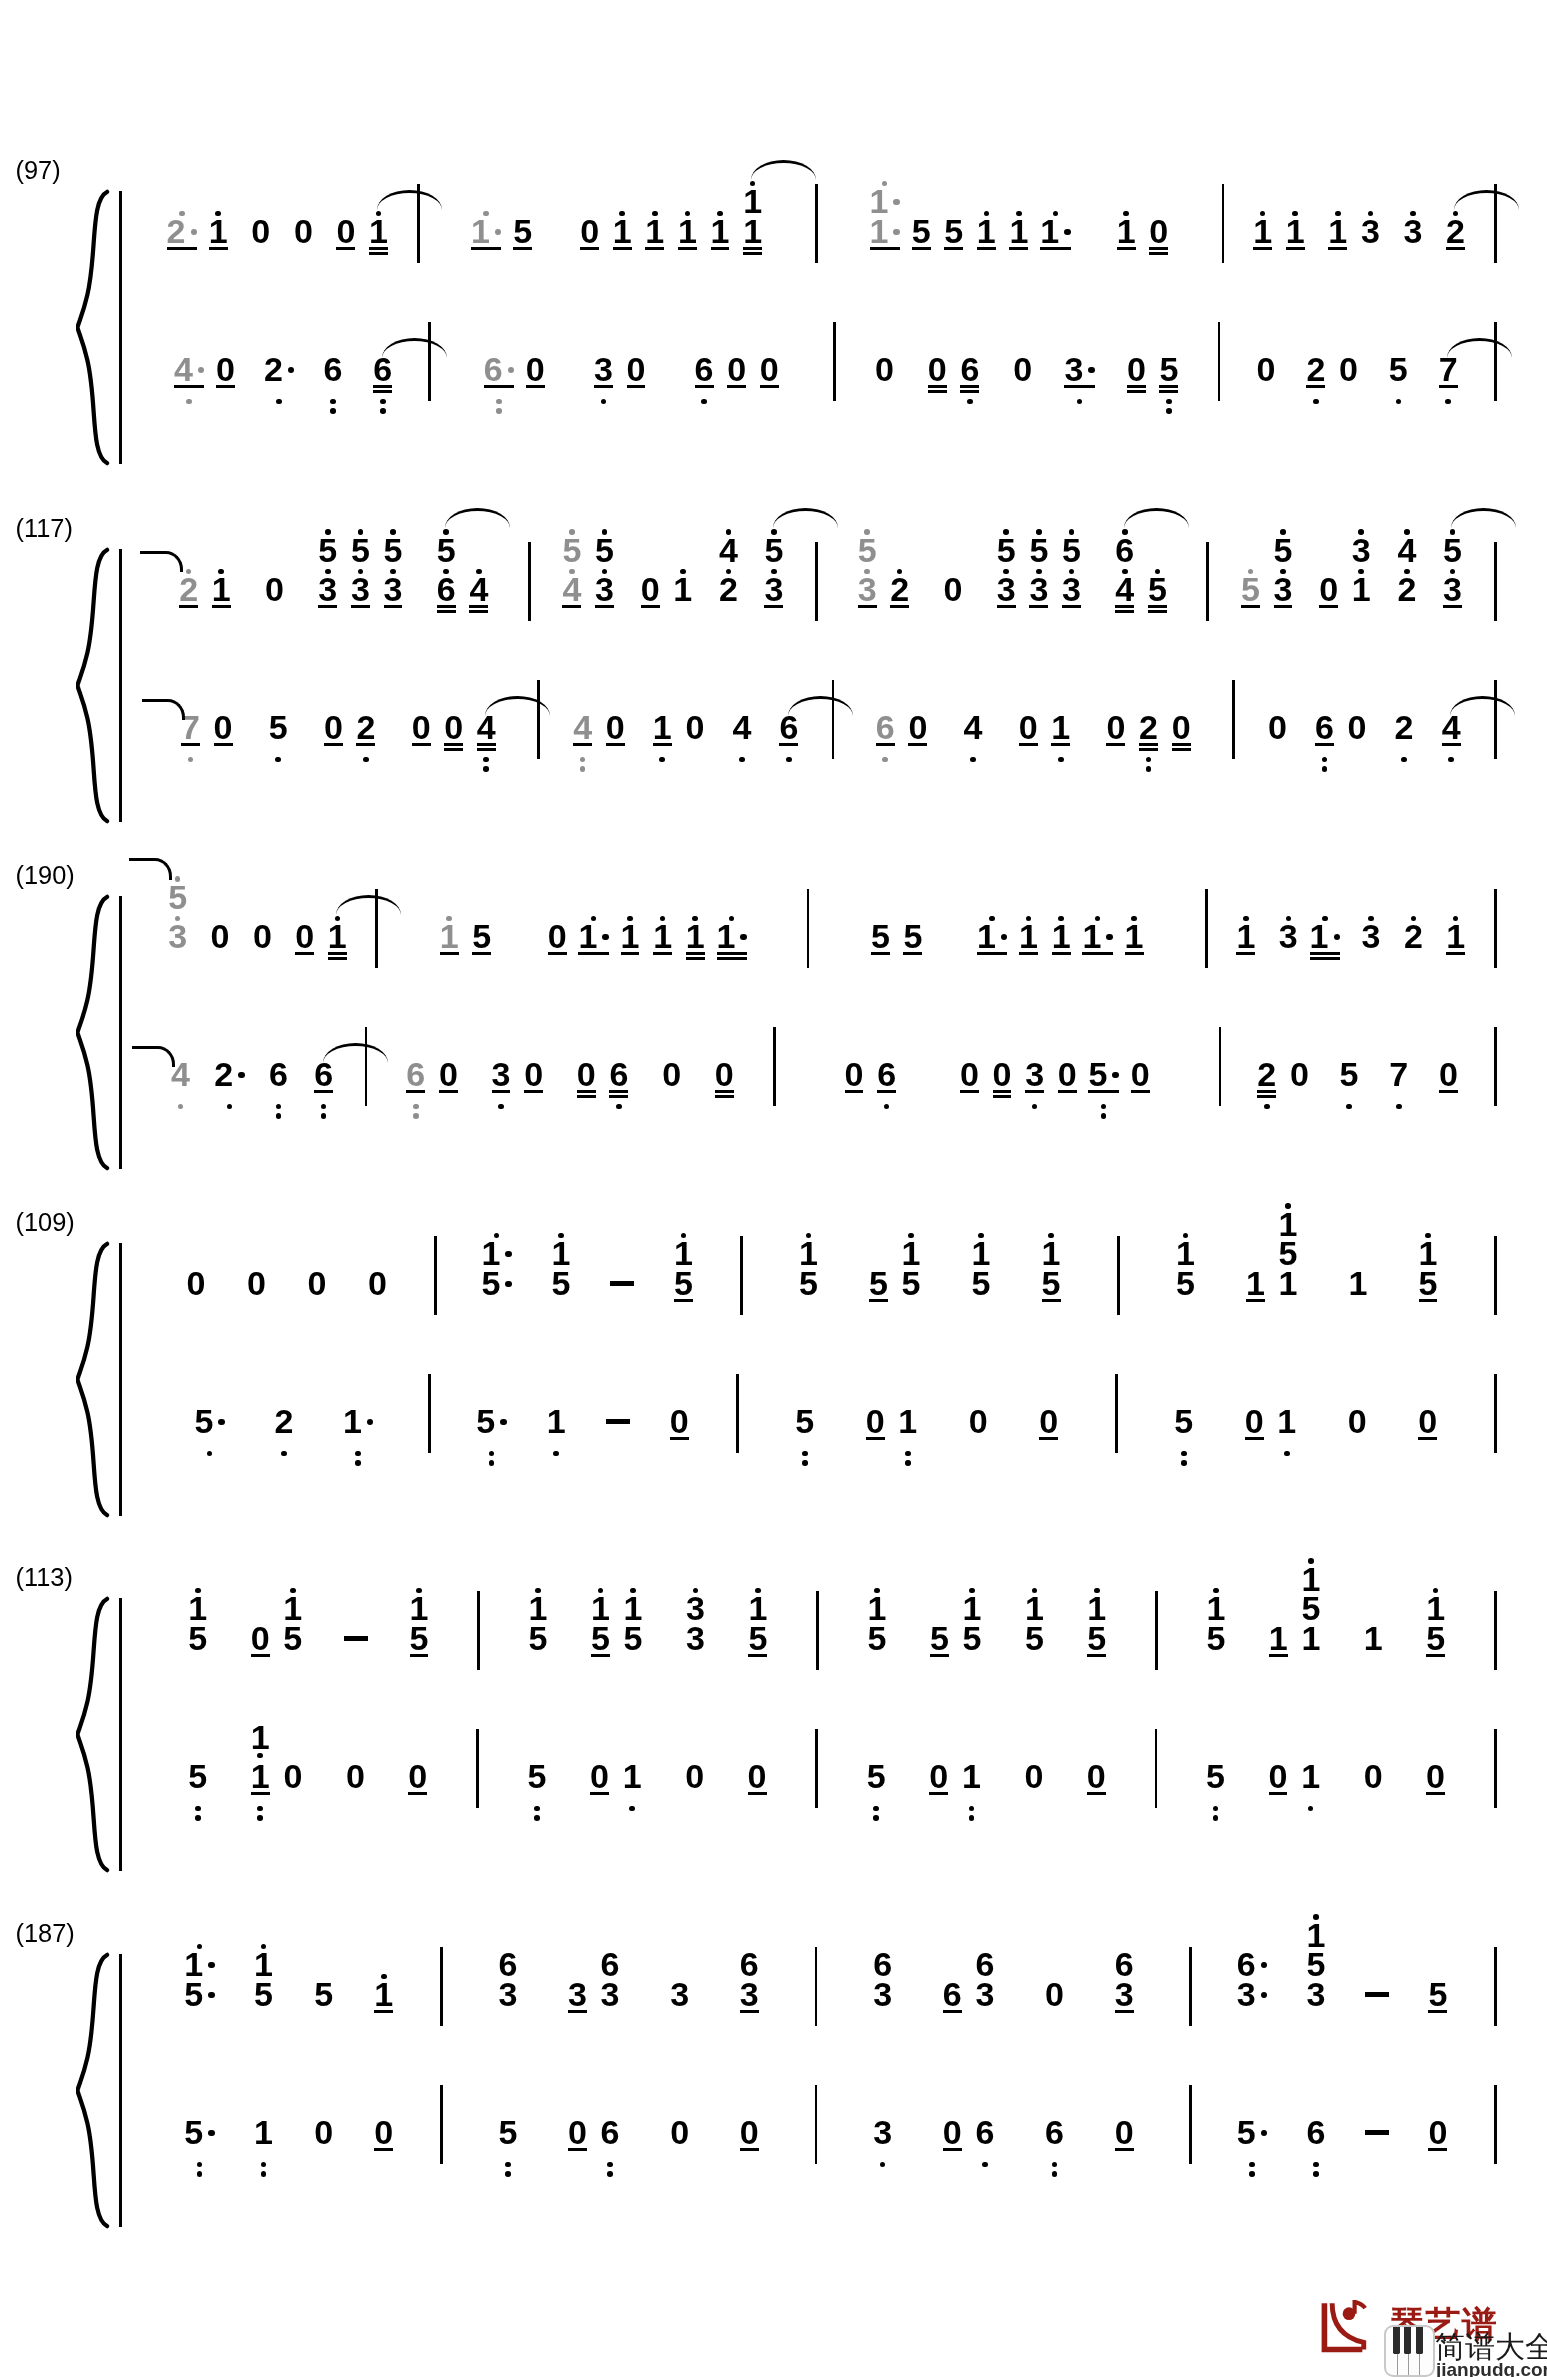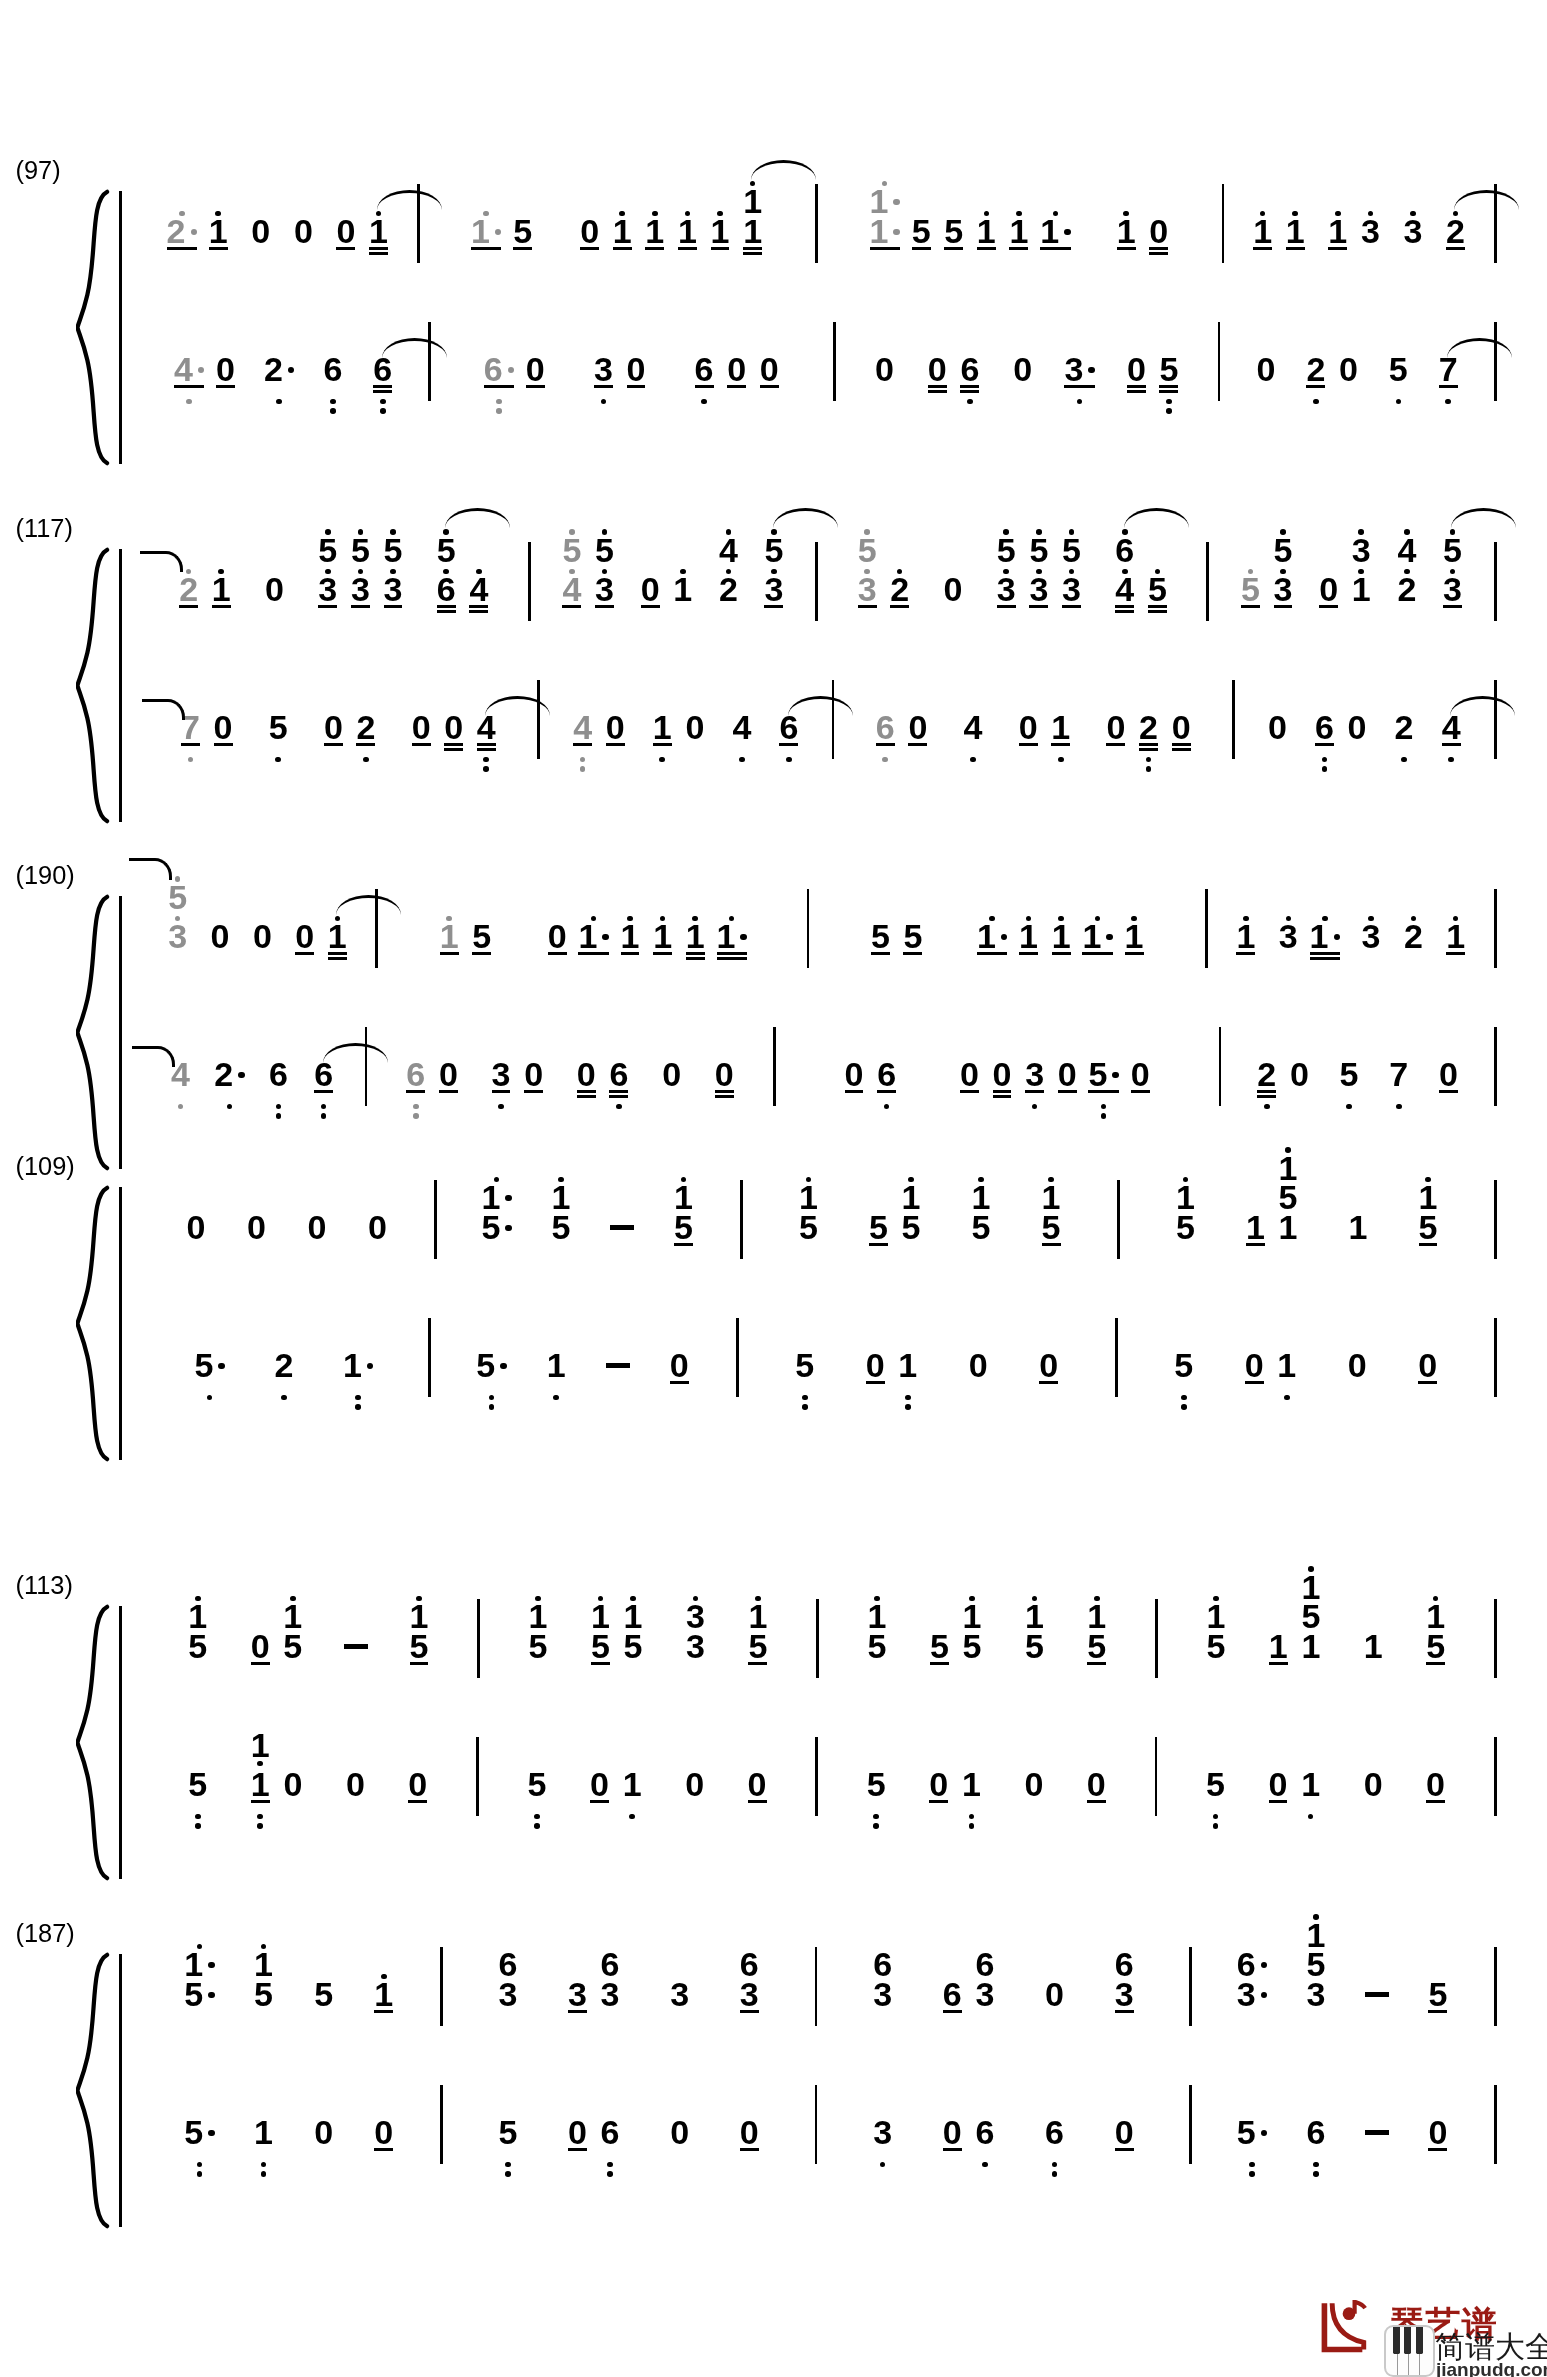--- a/index.html
+++ b/index.html
@@ -2236,21 +2236,21 @@
                 <div class="uls">
                   <div class="ul"></div>
                 </div>
                 <div class="below"></div>
               </div>
             </div>
           </div>
           <div class="bar"></div>
         </div>
       </div>
-      <div class="system" style="top: 1148px;">
+      <div class="system" style="top: 1204px;">
         <div class="syslabel">(109)</div>
         <div class="bracewrap"><svg width="41" height="277" viewBox="0 0 58 392">
             <path d="M44 4 C20 16 30 90 16 150 C10 176 4 188 2 196 C4 204 10 216 16 242 C30 302 20 376 44 388" fill="none" stroke="#000" stroke-width="6" stroke-linecap="round"></path>
           </svg></div>
         <div class="vline"></div>
         <div class="row mrow">
           <div class="measure" style="flex-grow: 4;">
             <div class="tok">
               <div class="seg">
                 <div class="dr">
@@ -2707,21 +2707,21 @@
                 <div class="uls">
                   <div class="ul"></div>
                 </div>
                 <div class="below"></div>
               </div>
             </div>
           </div>
           <div class="bar"></div>
         </div>
       </div>
-      <div class="system" style="top: 1559px; margin-top: 8px;">
+      <div class="system" style="top: 1559px;">
         <div class="syslabel">(113)</div>
         <div class="bracewrap"><svg width="41" height="277" viewBox="0 0 58 392">
             <path d="M44 4 C20 16 30 90 16 150 C10 176 4 188 2 196 C4 204 10 216 16 242 C30 302 20 376 44 388" fill="none" stroke="#000" stroke-width="6" stroke-linecap="round"></path>
           </svg></div>
         <div class="vline"></div>
         <div class="row mrow">
           <div class="measure" style="flex-grow: 5;">
             <div class="tok">
               <div class="seg" style="margin-bottom: 2.8px;">
                 <div class="od"></div>

